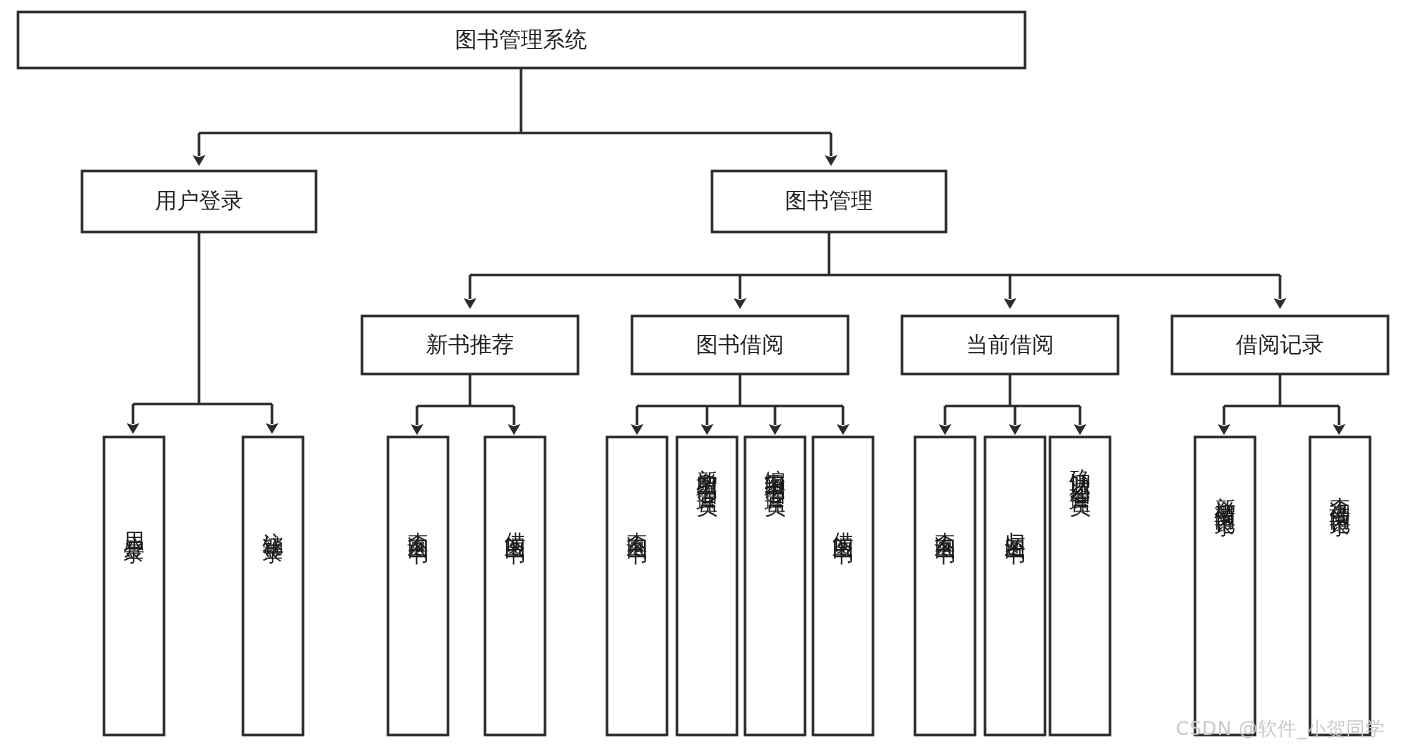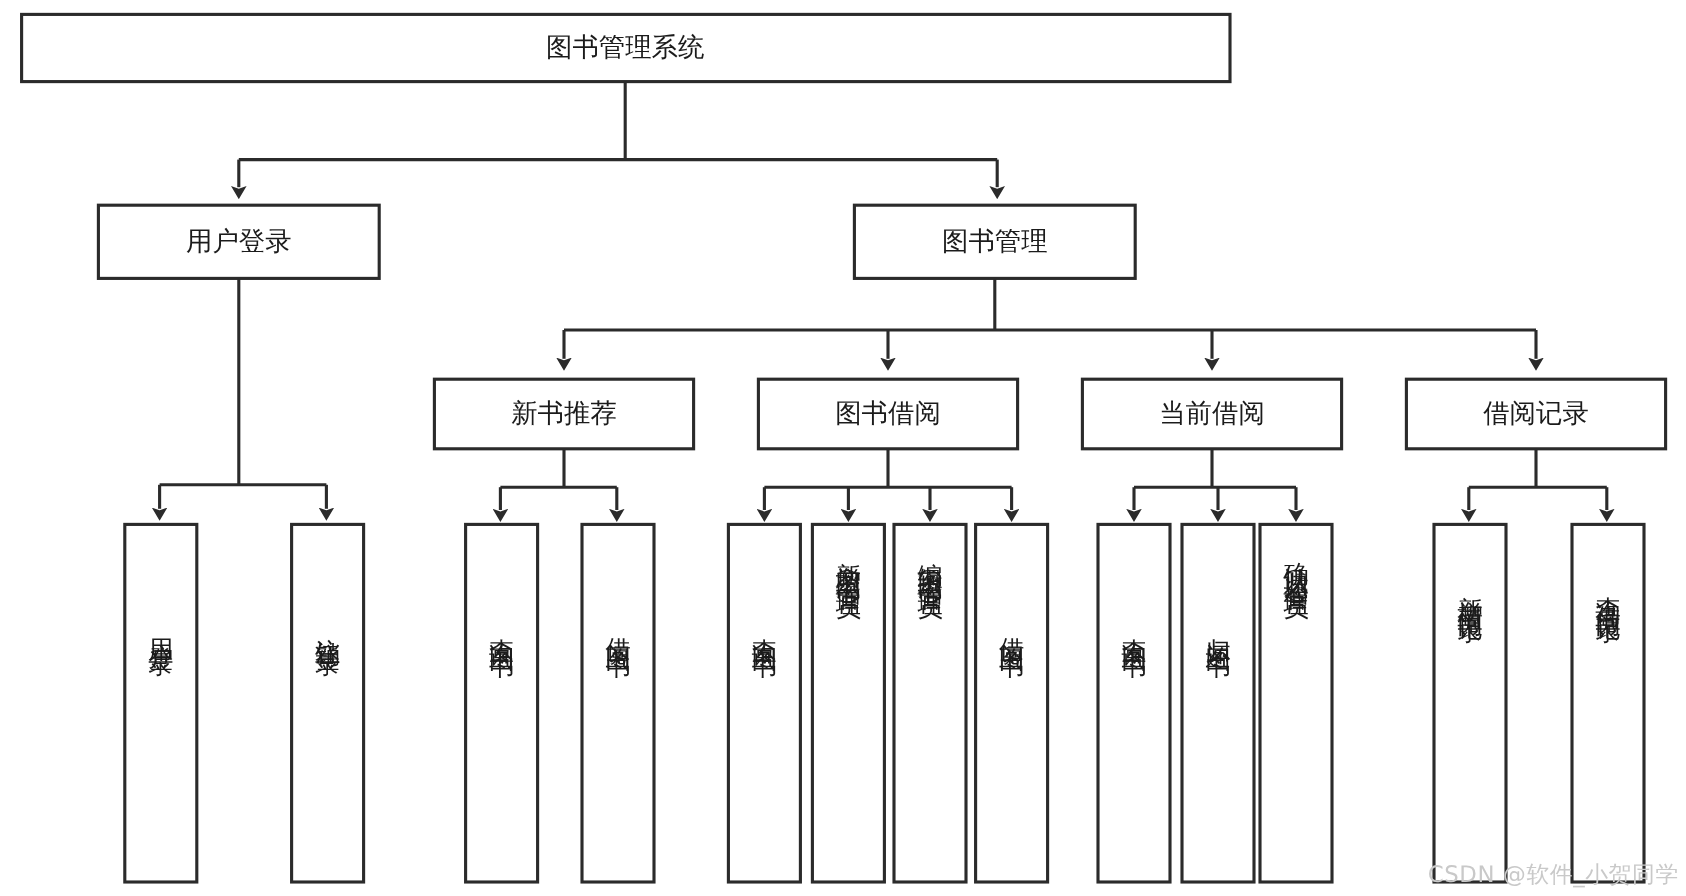--- a/index.html
+++ b/index.html
@@ -53,21 +53,21 @@
     font-size: 21px;
     fill: #1b1b1b;
     writing-mode: vertical-rl;
     text-orientation: upright;
     glyph-orientation-vertical: 0;
     letter-spacing: 4px;
     white-space: pre;
   }
   .watermark {
     position: absolute;
-    right: 6px;
+    right: 20px;
     bottom: 5px;
     font-family: "DejaVu Sans", "Liberation Sans", sans-serif;
     font-size: 19px;
     color: #c9c9c9;
     letter-spacing: 0.5px;
     user-select: none;
     pointer-events: none;
     white-space: nowrap;
   }
 </style>

